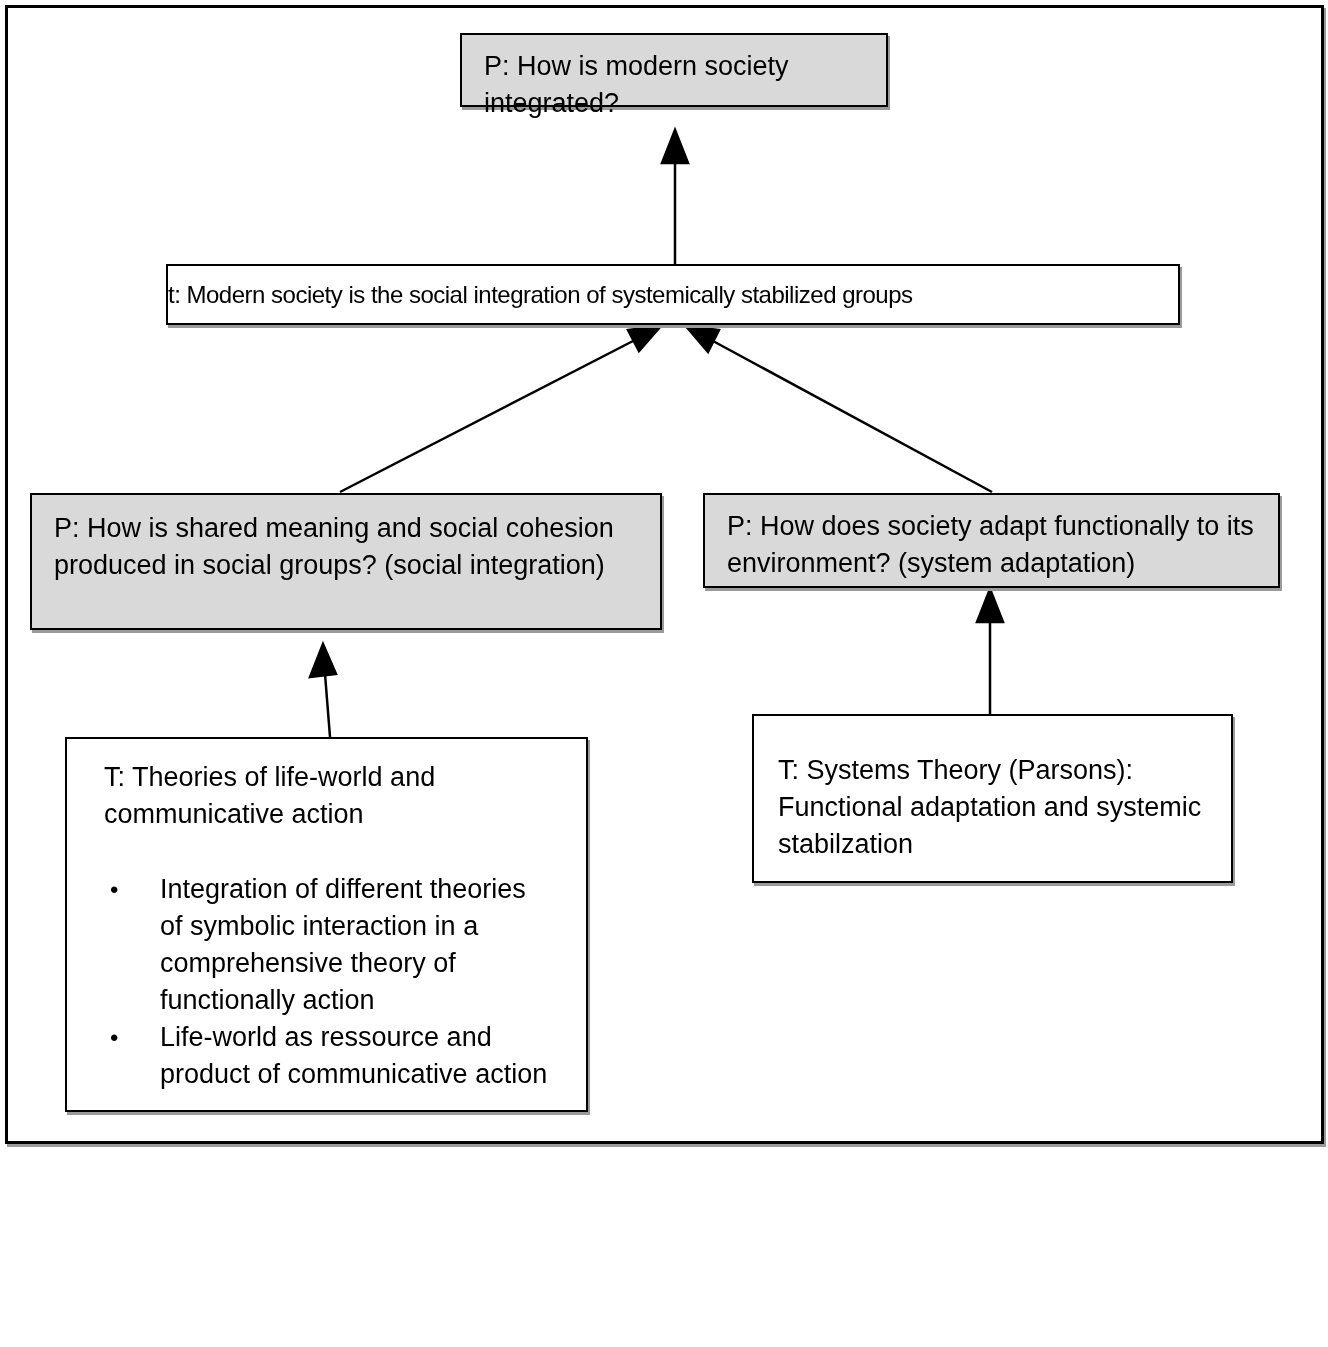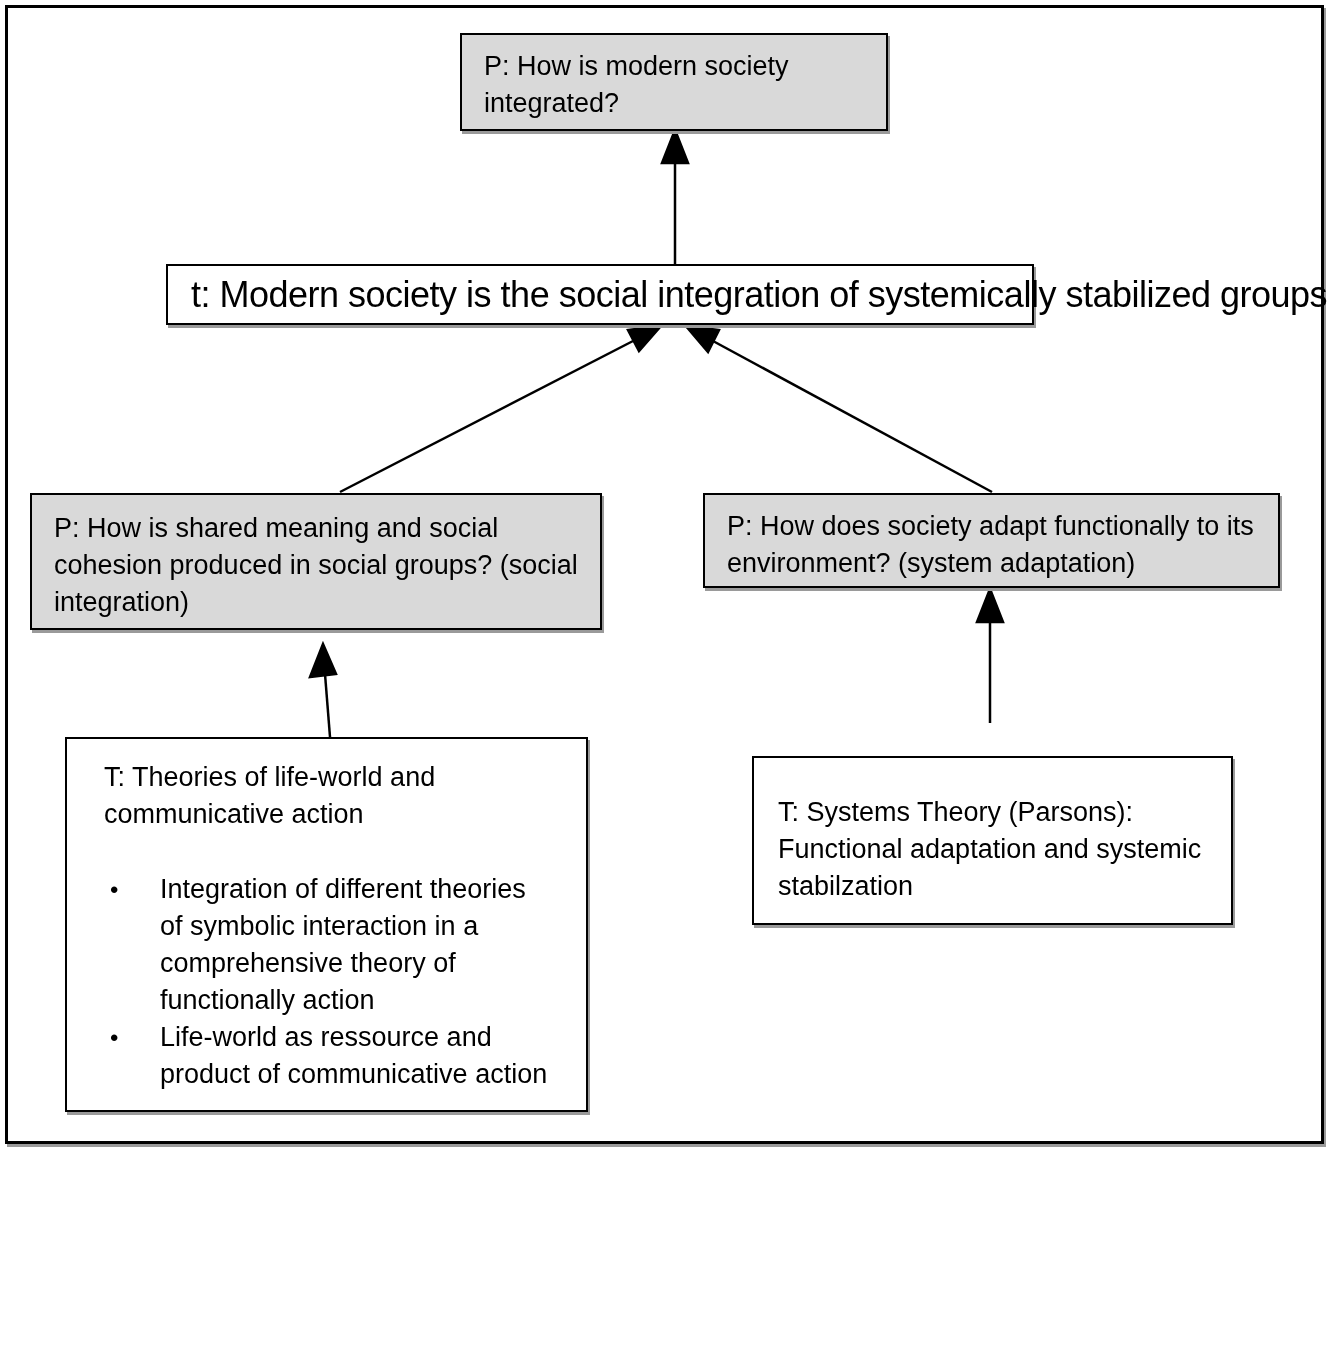--- a/index.html
+++ b/index.html
@@ -39,45 +39,45 @@
     border: 2px solid #000000;
     box-sizing: border-box;
     font-size: 27px;
     line-height: 37px;
     box-shadow: 2px 3px 0 #9a9a9a;
   }
   .box.gray { background: #d9d9d9; }
   .box.white { background: #ffffff; }
 
   .box.problem-top {
-    left: 460px; top: 33px; width: 428px; height: 98px;
+    left: 460px; top: 33px; width: 428px; height: 74px;
     padding: 13px 22px;
   }
   .box.thesis {
-    left: 166px; top: 264px; width: 868px; height: 61px;
+    left: 166px; top: 264px; width: 1014px; height: 61px;
     display: flex; align-items: center;
-    padding: 0 10px 0 23px;
-    font-size: 36px;
+    padding: 0 10px 0 0;
+    font-size: 24px;
     letter-spacing: -0.5px;
   }
   .box.thesis .nowrap { white-space: nowrap; }
   .box.problem-left {
-    left: 30px; top: 493px; width: 572px; height: 137px;
+    left: 30px; top: 493px; width: 632px; height: 137px;
     padding: 15px 22px;
   }
   .box.problem-right {
     left: 703px; top: 493px; width: 577px; height: 95px;
     padding: 13px 22px;
   }
   .box.theory-left {
     left: 65px; top: 737px; width: 523px; height: 375px;
     padding: 20px 37px;
   }
   .box.theory-right {
-    left: 752px; top: 756px; width: 481px; height: 169px;
+    left: 752px; top: 714px; width: 481px; height: 169px;
     padding: 36px 24px 0;
   }
   .bullets { margin-top: 38px; }
   .bullet { display: flex; }
   .bullet .dot {
     width: 56px;
     padding-left: 6px;
     box-sizing: border-box;
     flex-shrink: 0;
     font-size: 24px;

